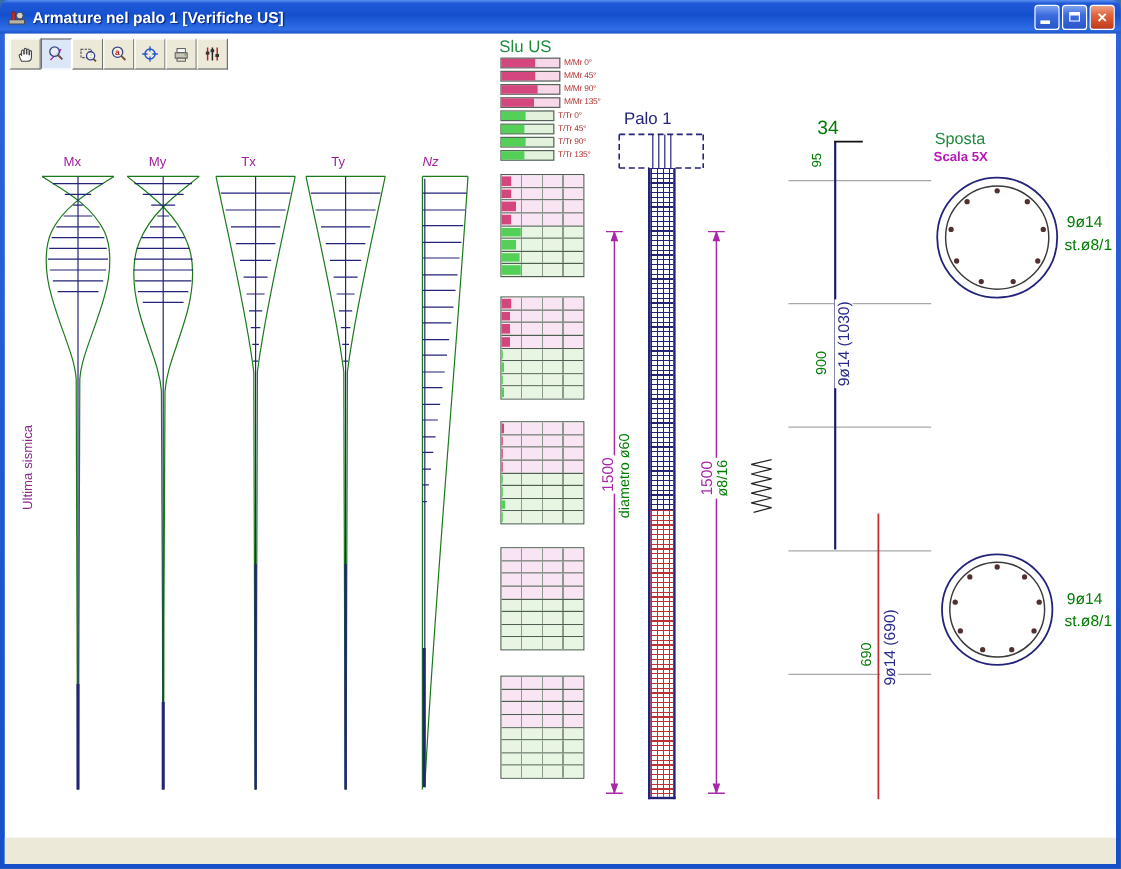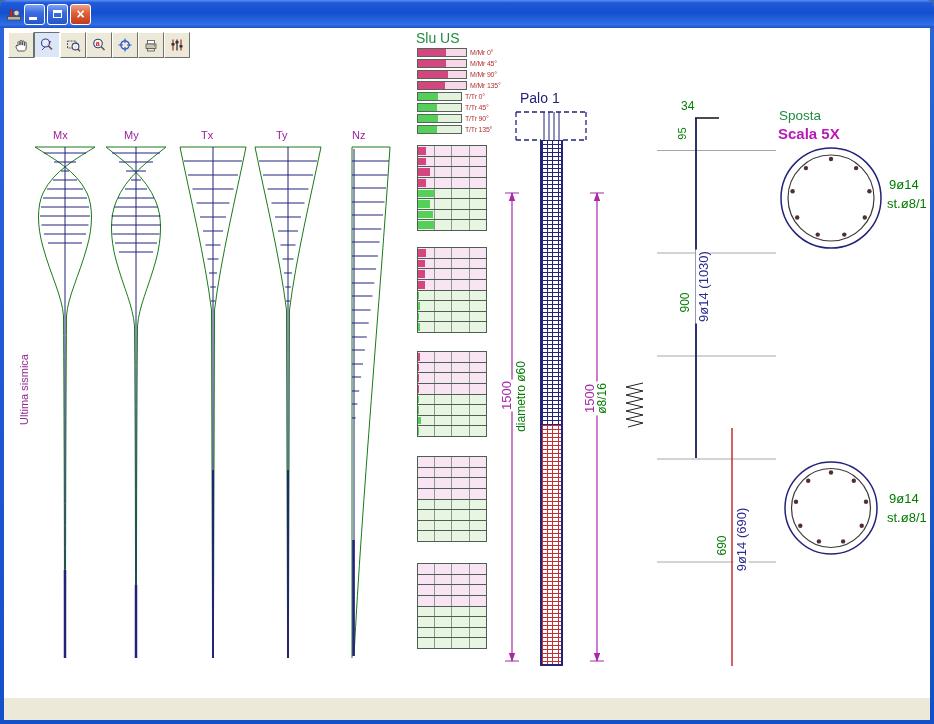--- a/index.html
+++ b/index.html
@@ -72,20 +72,21 @@
 <body>
 
 <div class="window">
 
   <div class="titlebar">
     <svg width="16" height="16">
       <rect x="1.5" y="10.5" width="13" height="3.5" fill="#b8b4a8" stroke="#444" stroke-width="0.8"></rect>
       <path d="M4,10.5 V4 h2.5 v6.5" fill="#c03030" stroke="#802020" stroke-width="0.7"></path>
       <circle cx="10.5" cy="7" r="2.8" fill="#d8d4c8" stroke="#444" stroke-width="0.8"></circle>
     </svg>
+    <div class="apptitle">Armature nel palo 1 [Verifiche US]</div>
     <div class="winbtn blue">
         <div class="glyph-min"></div>
       </div>
     <div class="winbtn blue">
         <div class="glyph-max"></div>
       </div>
     <div class="winbtn red">×</div>
   </div>
 
   <div class="body">
@@ -247,21 +248,21 @@
                 <rect x="6.5" y="4" width="3" height="2.5" fill="#333"></rect>
                 <rect x="10.5" y="8" width="3" height="2.5" fill="#333"></rect>
               </svg>
           </div>
         </div>
 
         <div class="lbl purple ctr" style="left:53px;top:129px;width:24px;font-size:11px;">Mx</div>
         <div class="lbl purple ctr" style="left:124px;top:129px;width:24px;font-size:11px;">My</div>
         <div class="lbl purple ctr" style="left:201px;top:129px;width:24px;font-size:11px;">Tx</div>
         <div class="lbl purple ctr" style="left:276px;top:129px;width:24px;font-size:11px;">Ty</div>
-        <div class="lbl purple ctr" style="left:352px;top:129px;width:24px;font-size:11px;">Nz</div>
+        <div class="lbl purple ctr" style="left:352px;top:129px;width:24px;font-size:11px;font-style:italic;">Nz</div>
         <div class="vtext" style="left:-41px;top:382px;font-size:11px;color:#8e2a8e;">Ultima sismica</div>
 
         <div class="lbl legendgreen" style="left:416px;top:30px;font-size:14px;">Slu US</div>
         <div class="legend-rows">
             <div class="legend-row">
               <div class="legend-bar m">
                 <div class="legend-fill m" style="width: 58%;"></div>
               </div>
               <span class="legend-label">M/Mr 0°</span>
             </div>
@@ -441,29 +442,29 @@
               </div>
             </div>
           </div>
 
         <div class="lbl ctr" style="left:520px;top:90px;width:60px;font-size:14px;color:#23237a;">Palo 1</div>
         <div class="vtext halo magenta" style="left:441px;top:388px;font-size:13px;"><span>1500</span></div>
         <div class="vtext halo green" style="left:456px;top:389px;font-size:12px;"><span>diametro ø60</span></div>
         <div class="vtext halo magenta" style="left:524px;top:391px;font-size:13px;"><span>1500</span></div>
         <div class="vtext halo green" style="left:537px;top:391px;font-size:12px;"><span>ø8/16</span></div>
 
-        <div class="lbl green ctr" style="left:681px;top:99px;width:30px;font-size:12px;">34</div>
+        <div class="lbl green ctr" style="left:681px;top:99px;width:30px;font-size:16px;">34</div>
         <div class="vtext green" style="left:617px;top:126px;font-size:11px;"><span>95</span></div>
         <div class="vtext green" style="left:620px;top:295px;font-size:12px;"><span>900</span></div>
         <div class="vtext halo navyblue" style="left:638px;top:279px;font-size:13px;"><span>9ø14 (1030)</span></div>
         <div class="vtext halo green" style="left:657px;top:538px;font-size:12px;"><span>690</span></div>
         <div class="vtext halo navyblue" style="left:676px;top:532px;font-size:13px;"><span>9ø14 (690)</span></div>
 
         <div class="lbl legendgreen" style="left:779px;top:108px;font-size:13.5px;">Sposta</div>
-        <div class="lbl" style="left:778px;top:125px;font-size:15px;font-weight:bold;color:#b81ab8;">Scala 5X</div>
+        <div class="lbl" style="left:778px;top:125px;font-size:11px;font-weight:bold;color:#b81ab8;">Scala 5X</div>
         <div class="lbl green" style="left:889px;top:177px;font-size:13px;">9ø14</div>
         <div class="lbl green" style="left:887px;top:196px;font-size:13px;">st.ø8/1</div>
         <div class="lbl green" style="left:889px;top:491px;font-size:13px;">9ø14</div>
         <div class="lbl green" style="left:887px;top:510px;font-size:13px;">st.ø8/1</div>
 
       </div>
     </div>
 
     <div class="statusbar">
     </div>

